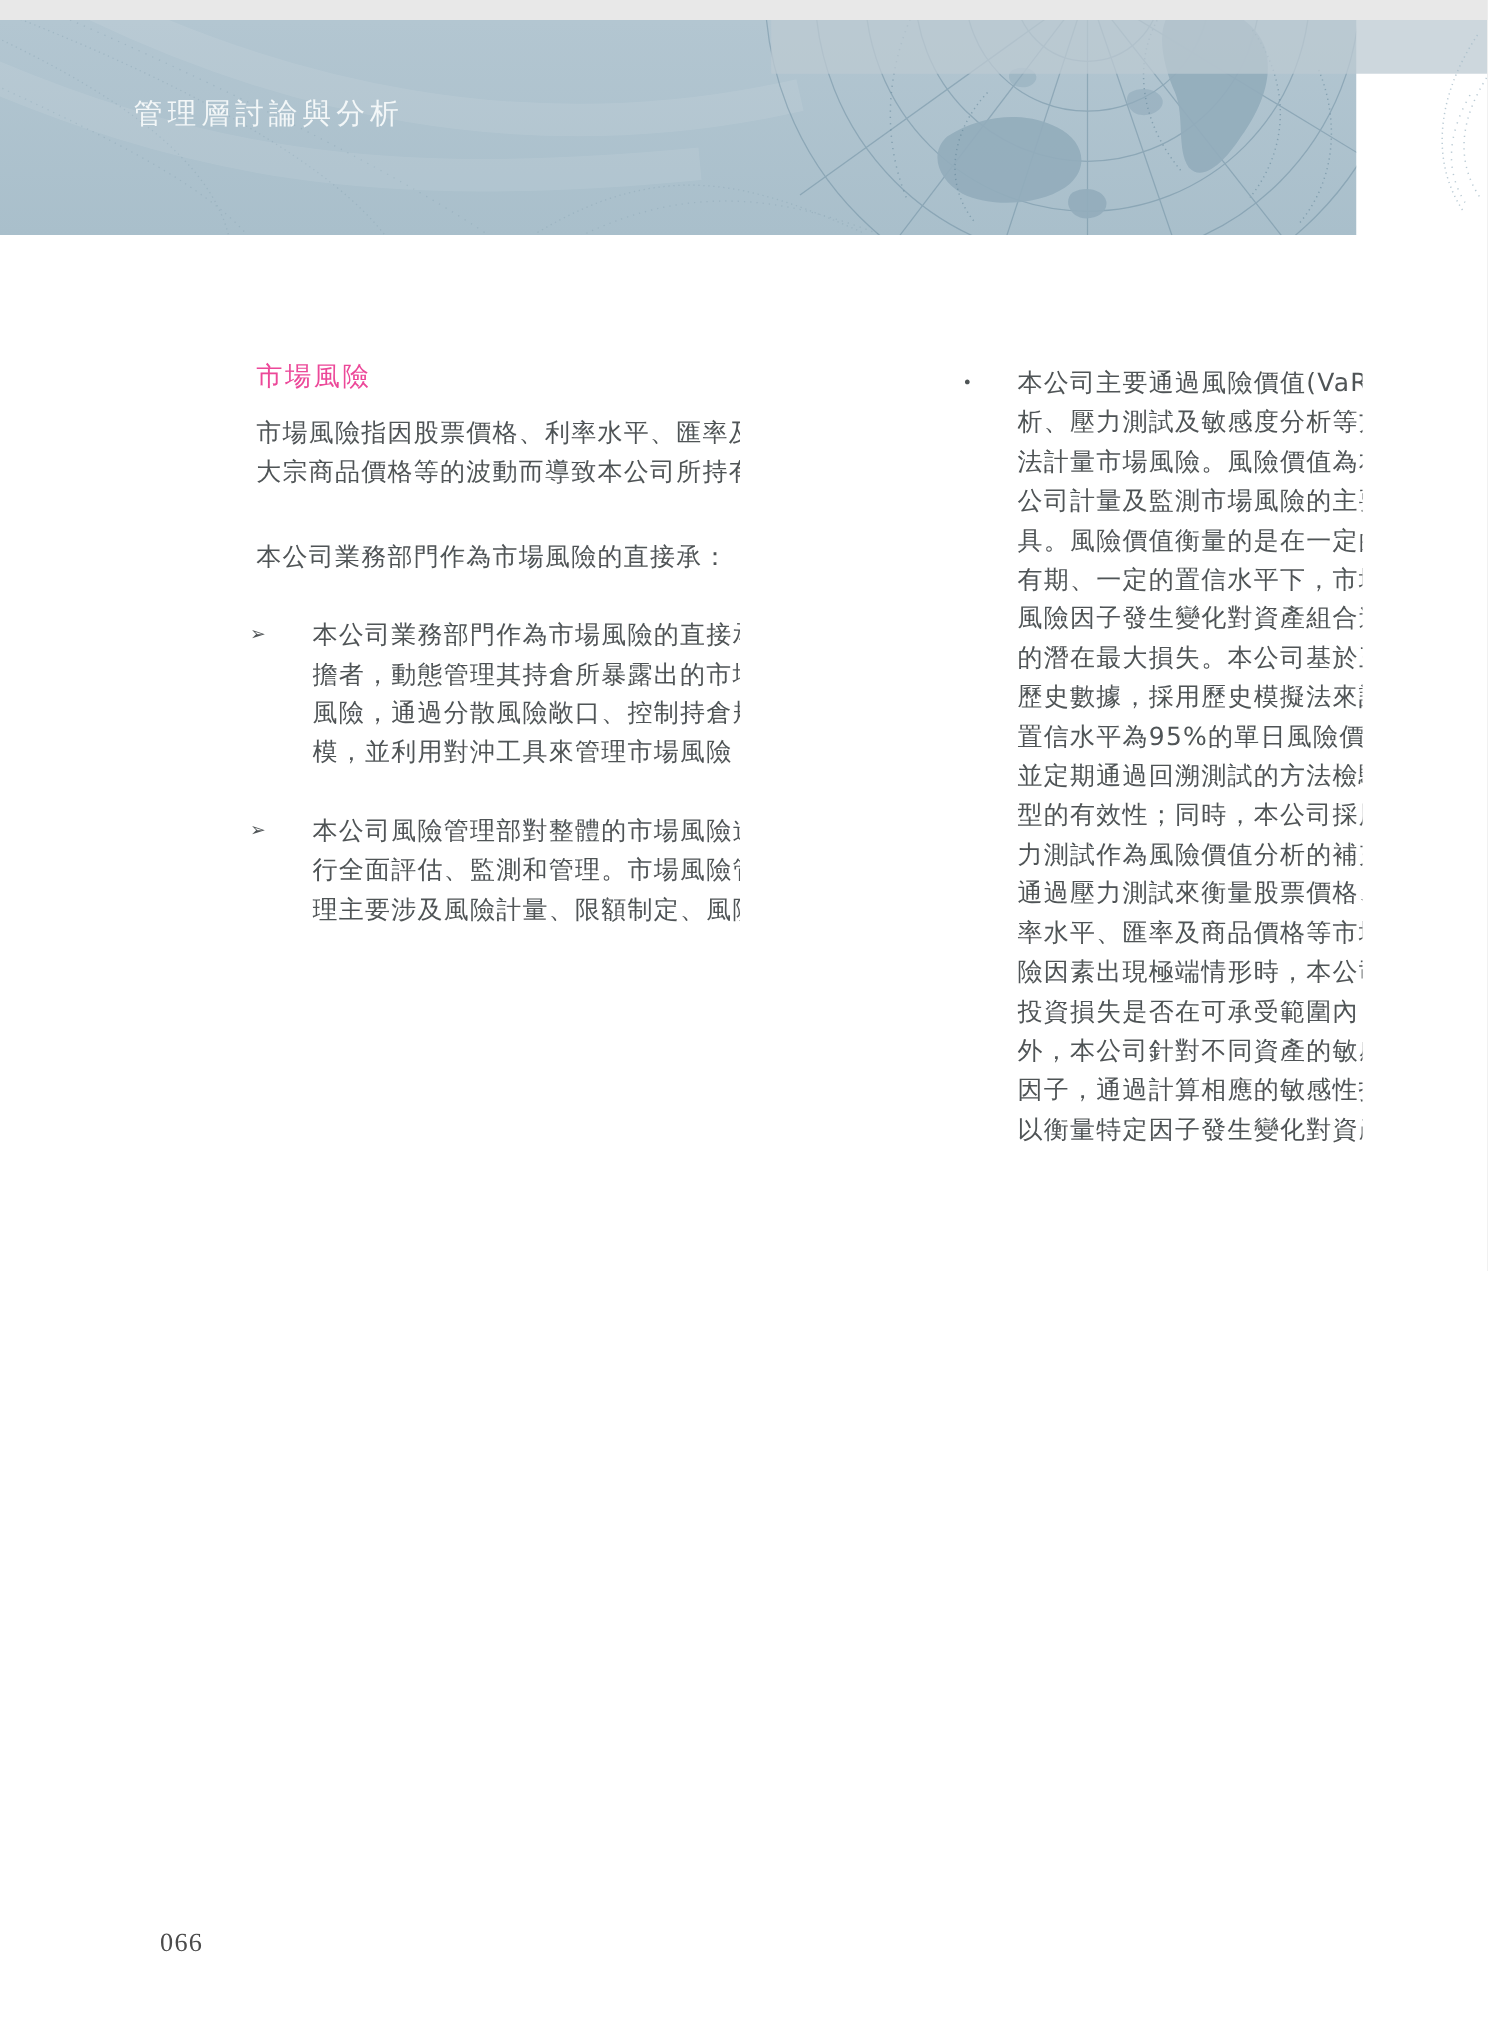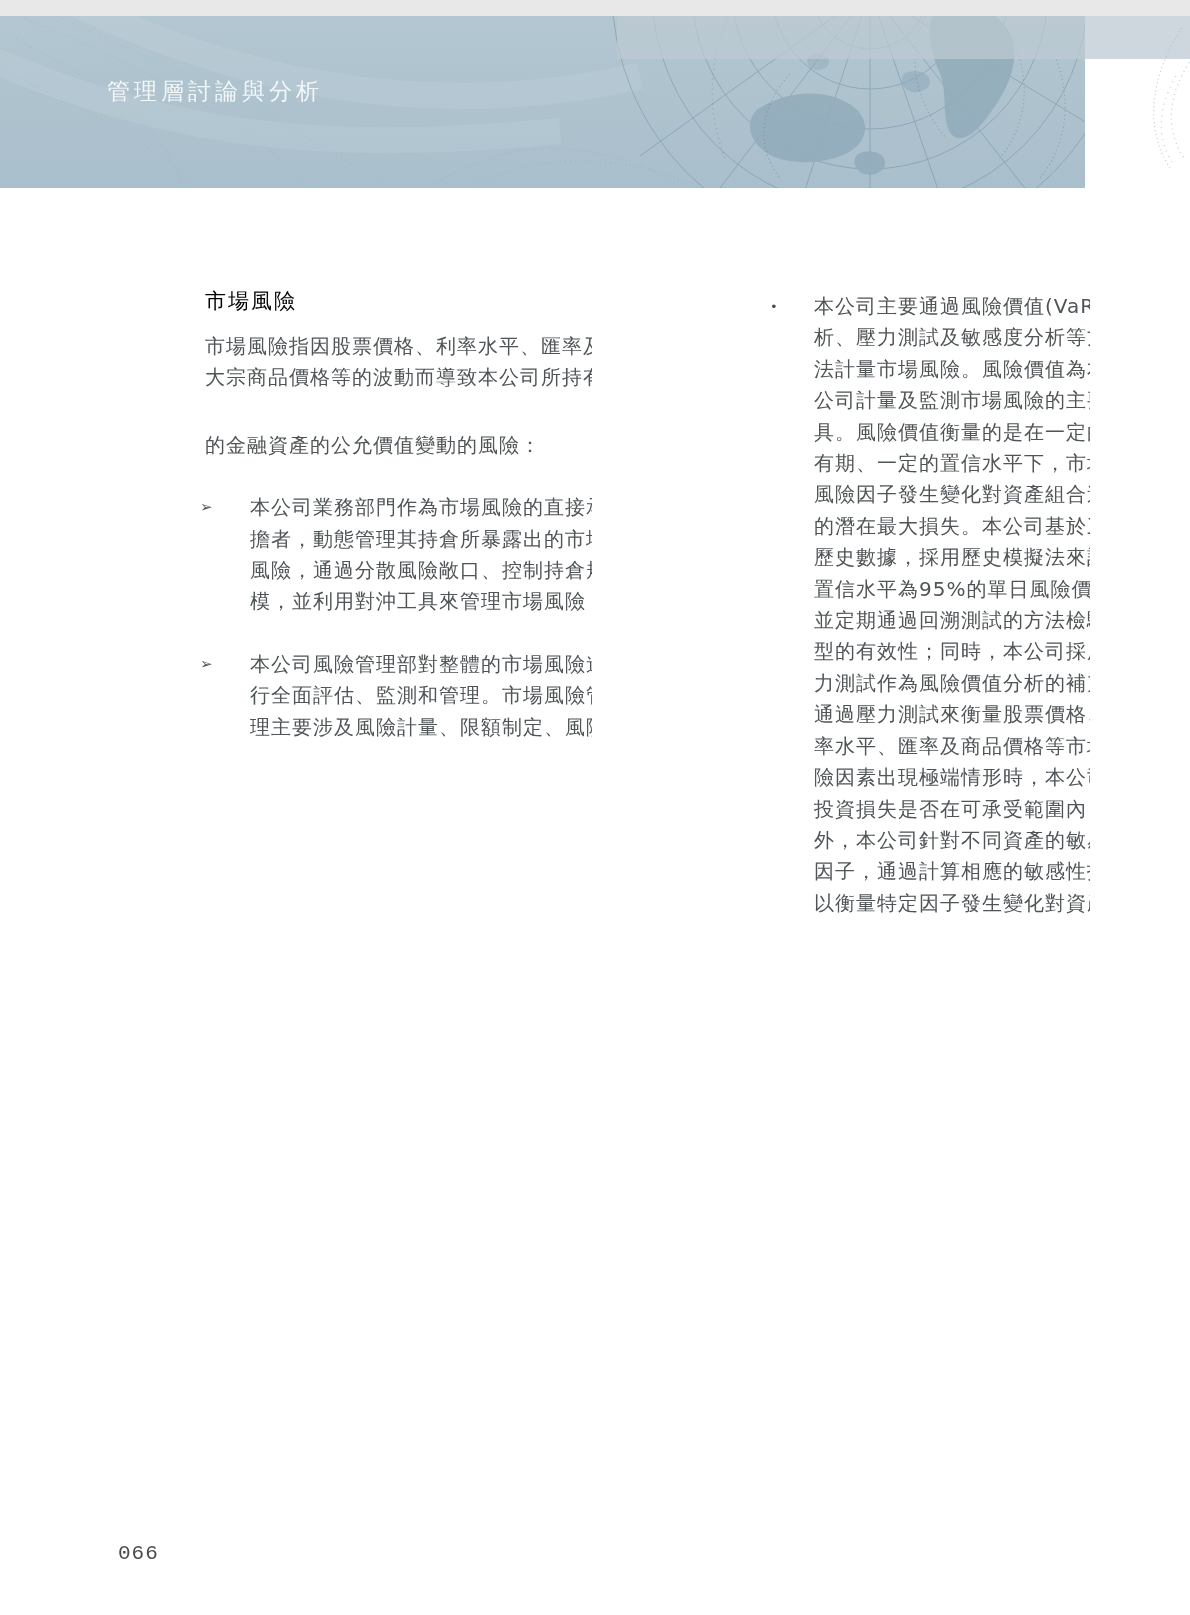--- a/index.html
+++ b/index.html
@@ -31,21 +31,21 @@
     position:absolute;left:198px;top:270px;width:394px;
   }
   .col-right{
     position:absolute;left:768px;top:275px;width:322px;
   }
   .section-heading{
     margin:0 0 0 7px;
     font-size:21px;line-height:30px;
     letter-spacing:2px;
     font-weight:400;
-    color:#000000;
+    color:#ec4899;
   }
   .para{margin:0;padding-left:7px;}
   .para.first{margin-top:15px;}
   .para.intro{margin-top:36px;}
   .line{
     font-size:20px;
     line-height:31.4px;
     letter-spacing:1px;
     white-space:nowrap;
     overflow:hidden;
@@ -64,22 +64,22 @@
     padding-left:2px;
   }
   .bullet .marker.dot{
     flex:0 0 44px;
     font-size:13px;
   }
   .bullet .bullet-text{flex:1 1 auto;min-width:0;}
   .col-right .bullet{margin-top:0;}
   
   .page-number{
-    position:absolute;left:118px;top:1526px;
-    font-family:Liberation Mono, monospace;
+    position:absolute;left:128px;top:1526px;
+    font-family:Liberation Serif, serif;
     font-size:21px;line-height:24px;
     color:#4b4b4b;
     letter-spacing:1px;
   }
 </style>
 </head>
 <body>
 
 <div class="page">
 
@@ -161,21 +161,21 @@
 
   <section class="col-left">
     <h2 class="section-heading">市場風險</h2>
 
     <div class="para first">
         <div class="line">市場風險指因股票價格、利率水平、匯率及</div>
         <div class="line">大宗商品價格等的波動而導致本公司所持有</div>
       </div>
 
     <div class="para intro">
-      <div class="line end">的金融資產的公允價值變動的風險：</div>
+      <div class="line end">本公司業務部門作為市場風險的直接承：</div>
     </div>
 
     <div class="bullet">
       <span class="marker">➢</span>
       <div class="bullet-text">
           <div class="line">本公司業務部門作為市場風險的直接承</div>
           <div class="line">擔者，動態管理其持倉所暴露出的市場</div>
           <div class="line">風險，通過分散風險敞口、控制持倉規</div>
           <div class="line end">模，並利用對沖工具來管理市場風險；</div>
         </div>

